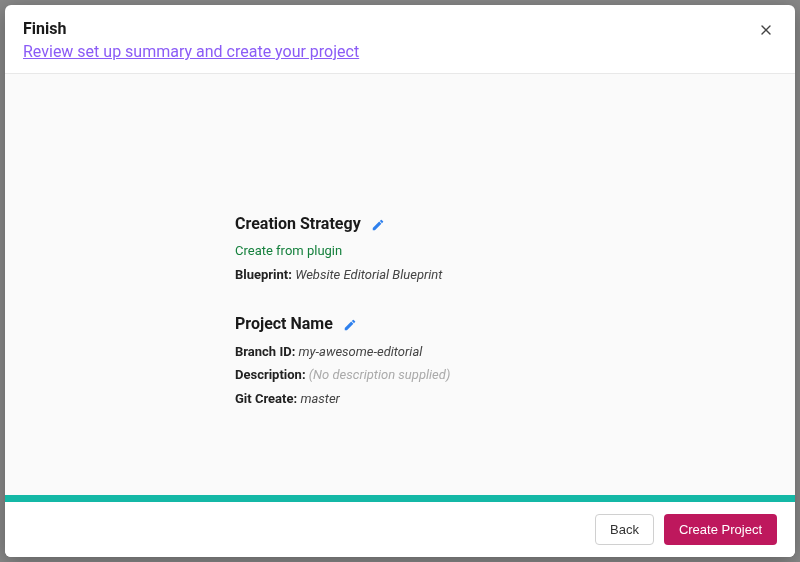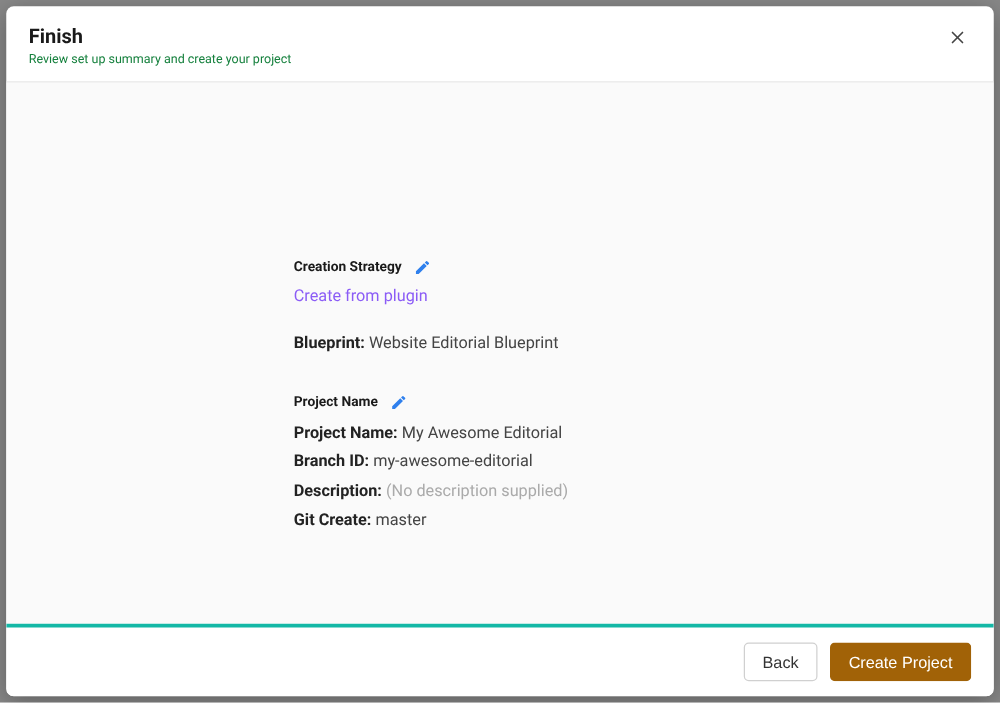--- a/index.html
+++ b/index.html
@@ -26,22 +26,23 @@
       border-bottom: 1px solid #e8e8e8;
       position: relative;
     }
     .modal-title {
       font-size: 16px;
       font-weight: 700;
       color: #1a1a1a;
       margin-bottom: 4px;
     }
     .modal-subtitle {
-      font-size: 10px;
-      color: #15803d;
+      font-size: 16px;
+      color: #8b5cf6;
+      text-decoration: underline;
     }
     .close-btn {
       position: absolute;
       top: 16px;
       right: 18px;
       width: 22px;
       height: 22px;
       cursor: pointer;
       display: flex;
       align-items: center;
@@ -60,72 +61,72 @@
       margin-left: 210px;
     }
     .section { margin-bottom: 30px; }
     .section-header {
       display: flex;
       align-items: center;
       gap: 10px;
       margin-bottom: 10px;
     }
     .section-title {
-      font-size: 11px;
+      font-size: 16px;
       font-weight: 700;
       color: #1a1a1a;
     }
     .edit-icon {
       width: 14px;
       height: 14px;
       color: #2f80ed;
       cursor: pointer;
       display: inline-flex;
     }
     .edit-icon svg { width: 14px; height: 14px; }
     .section-subtext {
       font-size: 13px;
-      color: #8b5cf6;
-      margin-bottom: 21px;
+      color: #15803d;
+      margin-bottom: 8px;
     }
     .field-row {
       font-size: 13px;
       color: #333;
       margin-bottom: 5px;
       line-height: 1.4;
     }
     .field-label {
       font-weight: 700;
       color: #222;
     }
-    .field-value { color: #444; }
+    .field-value { color: #444; font-style: italic; }
     .field-value.muted { color: #aaa; }
     .modal-footer {
       padding: 12px 18px;
       display: flex;
       justify-content: flex-end;
       gap: 10px;
-      border-top: 3px solid #14b8a6;
+      border-top: 7px solid #14b8a6;
       background: #fff;
     }
     .btn {
       padding: 7px 14px;
       border-radius: 4px;
       font-size: 13px;
       font-weight: 500;
       cursor: pointer;
       border: 1px solid transparent;
     }
     .btn-secondary {
       background: #fff;
       border: 1px solid #d0d0d0;
       color: #333;
     }
     .btn-primary {
-      background: #a16207;
+      background: #be185d;
       color: #fff;
     }
   </style>
 </head>
 <body>
 
 <div class="modal">
 
   <div class="modal-header">
     <div class="modal-title">Finish</div>
@@ -166,24 +167,20 @@
           <span class="section-title">Project Name</span>
           <span class="edit-icon">
             <span>
               <svg viewBox="0 0 24 24" fill="currentColor">
                   <path d="M3 17.25V21h3.75L17.81 9.94l-3.75-3.75L3 17.25zM20.71 7.04a1 1 0 0 0 0-1.41l-2.34-2.34a1 1 0 0 0-1.41 0l-1.83 1.83 3.75 3.75 1.83-1.83z"></path>
                 </svg>
             </span>
           </span>
         </div>
         <div class="field-row">
-          <span class="field-label">Project Name:</span>
-          <span class="field-value">My Awesome Editorial</span>
-        </div>
-        <div class="field-row">
           <span class="field-label">Branch ID:</span>
           <span class="field-value">my-awesome-editorial</span>
         </div>
         <div class="field-row">
           <span class="field-label">Description:</span>
           <span class="field-value muted">(No description supplied)</span>
         </div>
         <div class="field-row">
           <span class="field-label">Git Create:</span>
           <span class="field-value">master</span>

